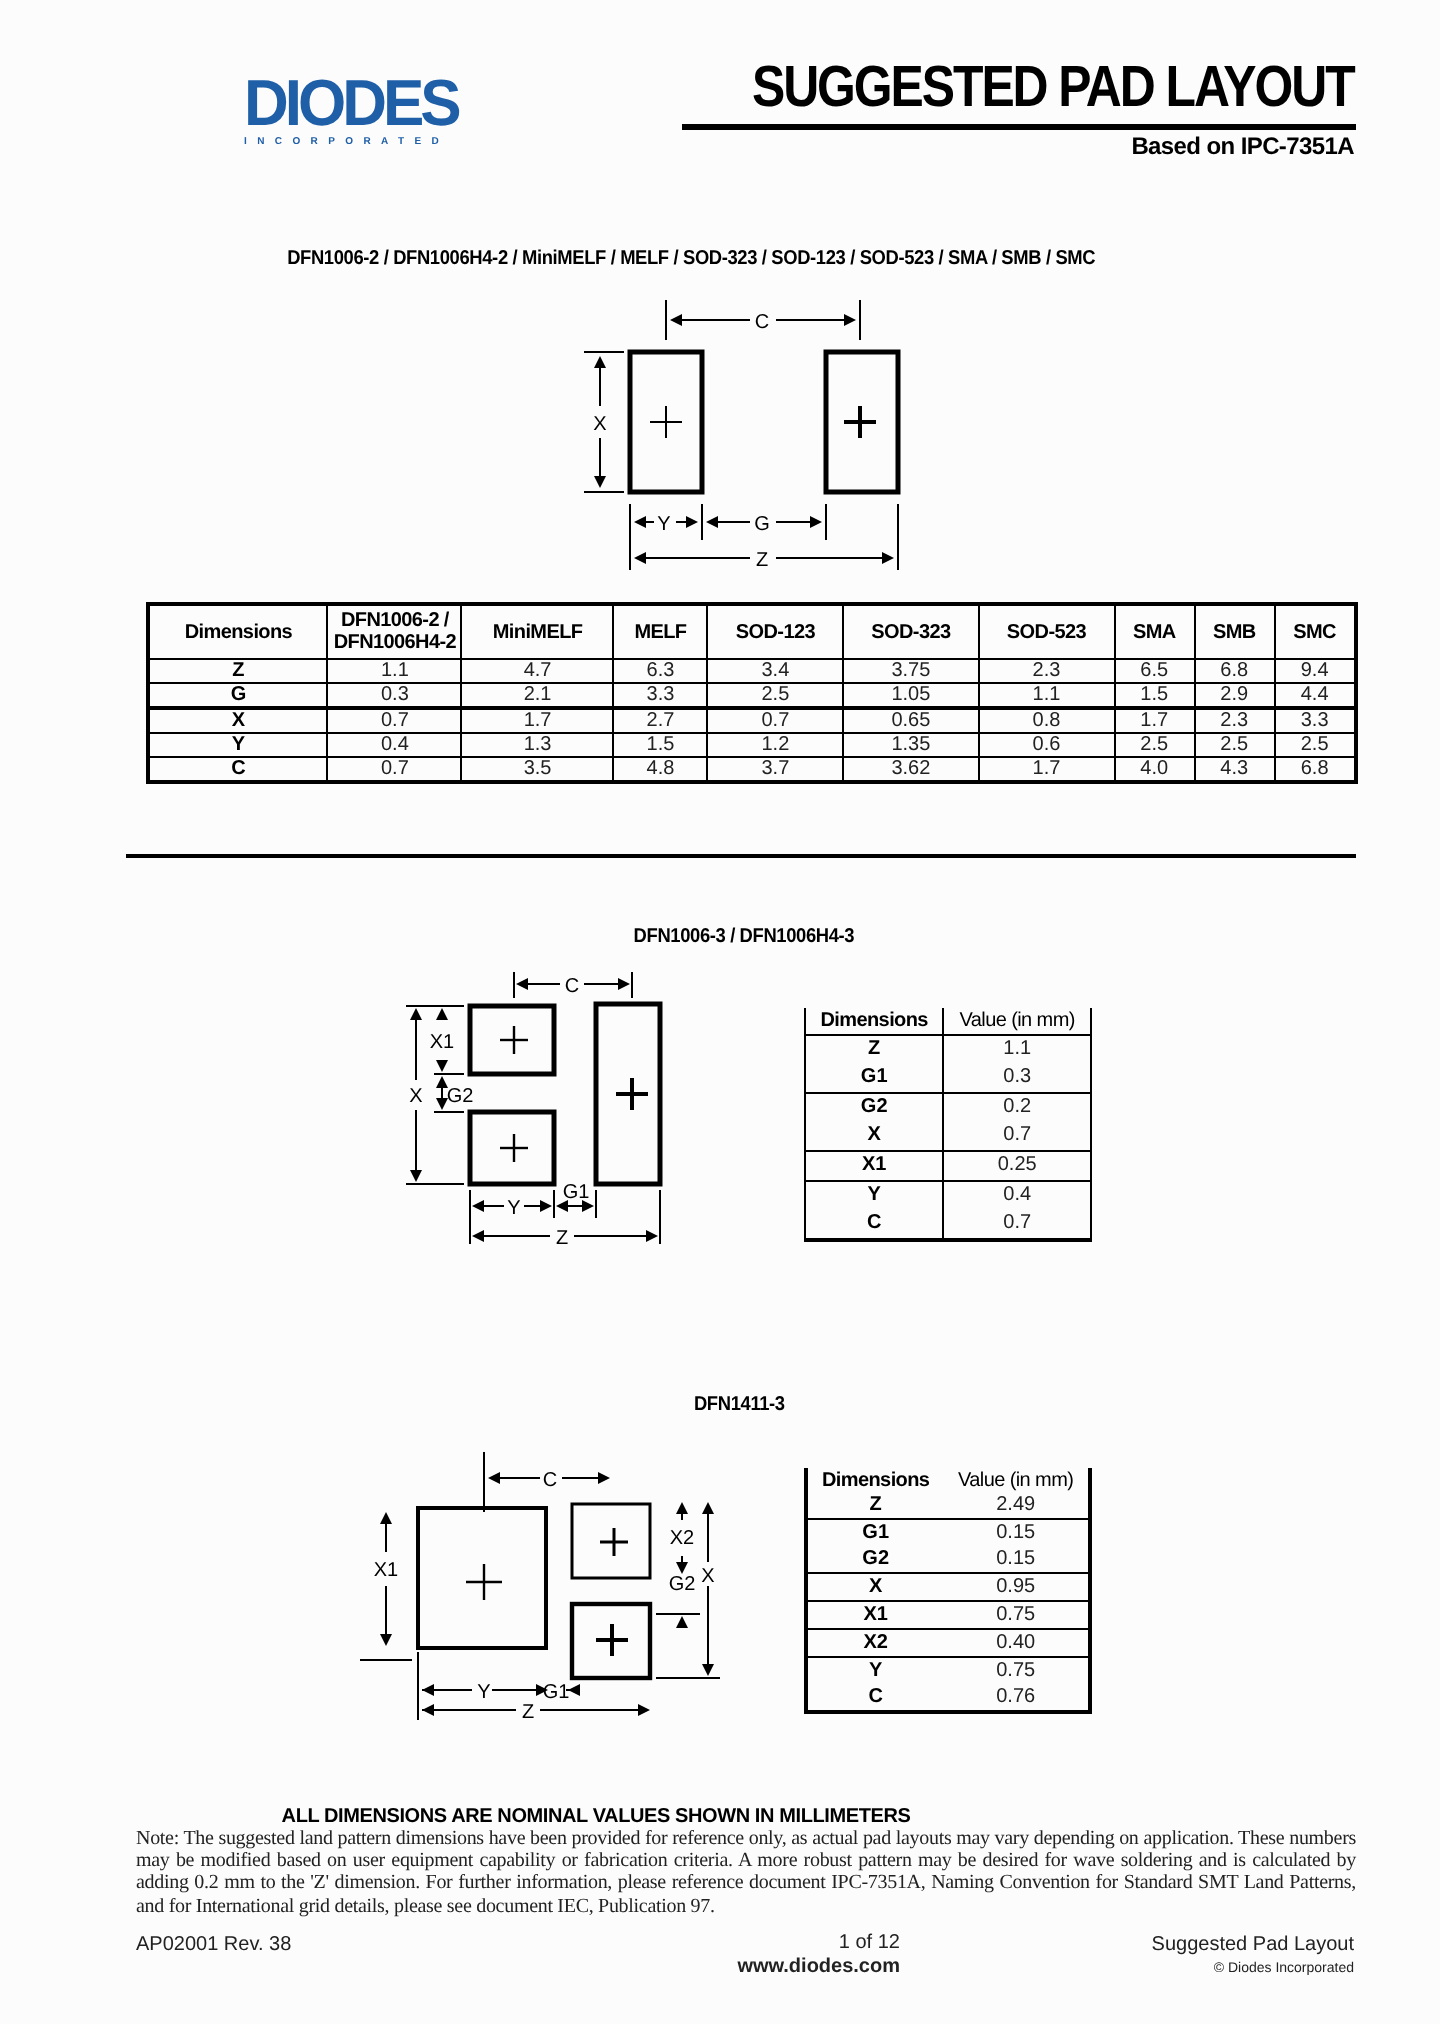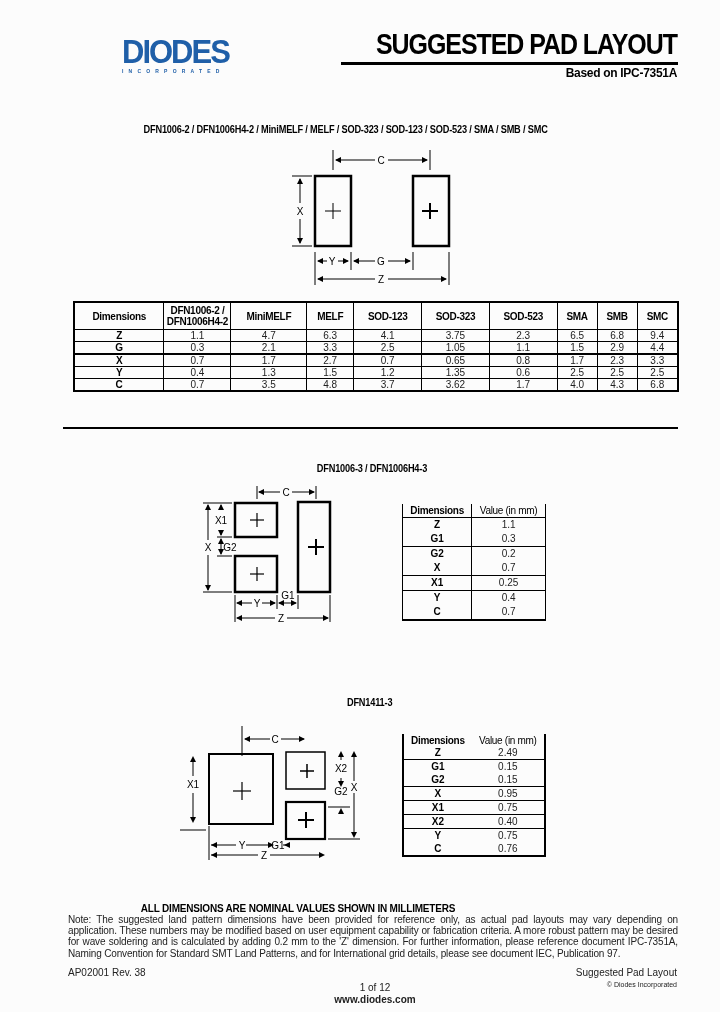--- a/index.html
+++ b/index.html
@@ -23,23 +23,23 @@
   .t2 th { font-weight: bold; font-size: 10px; border-bottom: 1px solid #000; border-left: 1px solid #000; padding: 0 2px; height: 13px; letter-spacing: -0.3px; }
   .t2 td { text-align: center; height: 12px; line-height: 12px; border-left: 1px solid #000; color: #222; }
   .t2 td.dim { font-weight: bold; color: #000; }
   .t2 tr.line td { border-bottom: 1px solid #000; }
   .t3 { left: 402px; top: 734px; width: 144px; border: 2px solid #000; border-top: none; }
   .t3 th { font-weight: bold; font-size: 10px; padding: 0 2px; height: 12px; letter-spacing: -0.3px; }
   .t3 td { text-align: center; height: 11px; line-height: 11px; color: #222; }
   .t3 td.dim { font-weight: bold; color: #000; }
   .t3 tr.line td { border-bottom: 1px solid #000; }
   .note-title { left: 0; width: 596px; top: 903px; text-align: center; font-size: 10px; font-weight: bold; letter-spacing: -0.2px; }
-  .note { left: 68px; top: 914px; width: 610px; font-size: 10px; line-height: 11.2px; text-align: justify; color: #222; letter-spacing: -0.15px; }
+  .note { left: 68px; top: 914px; width: 610px; font-size: 10px; line-height: 11.2px; text-align: justify; color: #222; letter-spacing: -0.15px; font-family: Liberation Serif, serif; }
   .footer-left { left: 68px; top: 967px; font-size: 10px; color: #222; }
-  .footer-center { left: 300px; width: 150px; top: 966px; text-align: center; font-size: 10px; line-height: 12px; color: #222; margin-top: 16px; }
+  .footer-center { left: 300px; width: 150px; top: 966px; text-align: right; font-size: 10px; line-height: 12px; color: #222; }
   .footer-center .url { font-weight: bold; }
   .footer-right { right: 43px; top: 967px; font-size: 10px; color: #222; text-align: right; line-height: 12px; }
   .footer-right .copy { font-size: 7px; }
   svg text { font-family: "Liberation Sans", sans-serif; }
 </style>
 </head>
 <body>
 
 <div class="abs logo">
   <div class="logo-word">DIODES</div>
@@ -116,21 +116,21 @@
       <th>SMB</th>
       <th>SMC</th>
     </tr>
   </thead>
   <tbody>
     <tr>
       <td class="dim">Z</td>
       <td>1.1</td>
       <td>4.7</td>
       <td>6.3</td>
-      <td>4.1</td>
+      <td>3.4</td>
       <td>3.75</td>
       <td>2.3</td>
       <td>6.5</td>
       <td>6.8</td>
       <td>9.4</td>
     </tr>
     <tr class="thick">
       <td class="dim">G</td>
       <td>0.3</td>
       <td>2.1</td>

